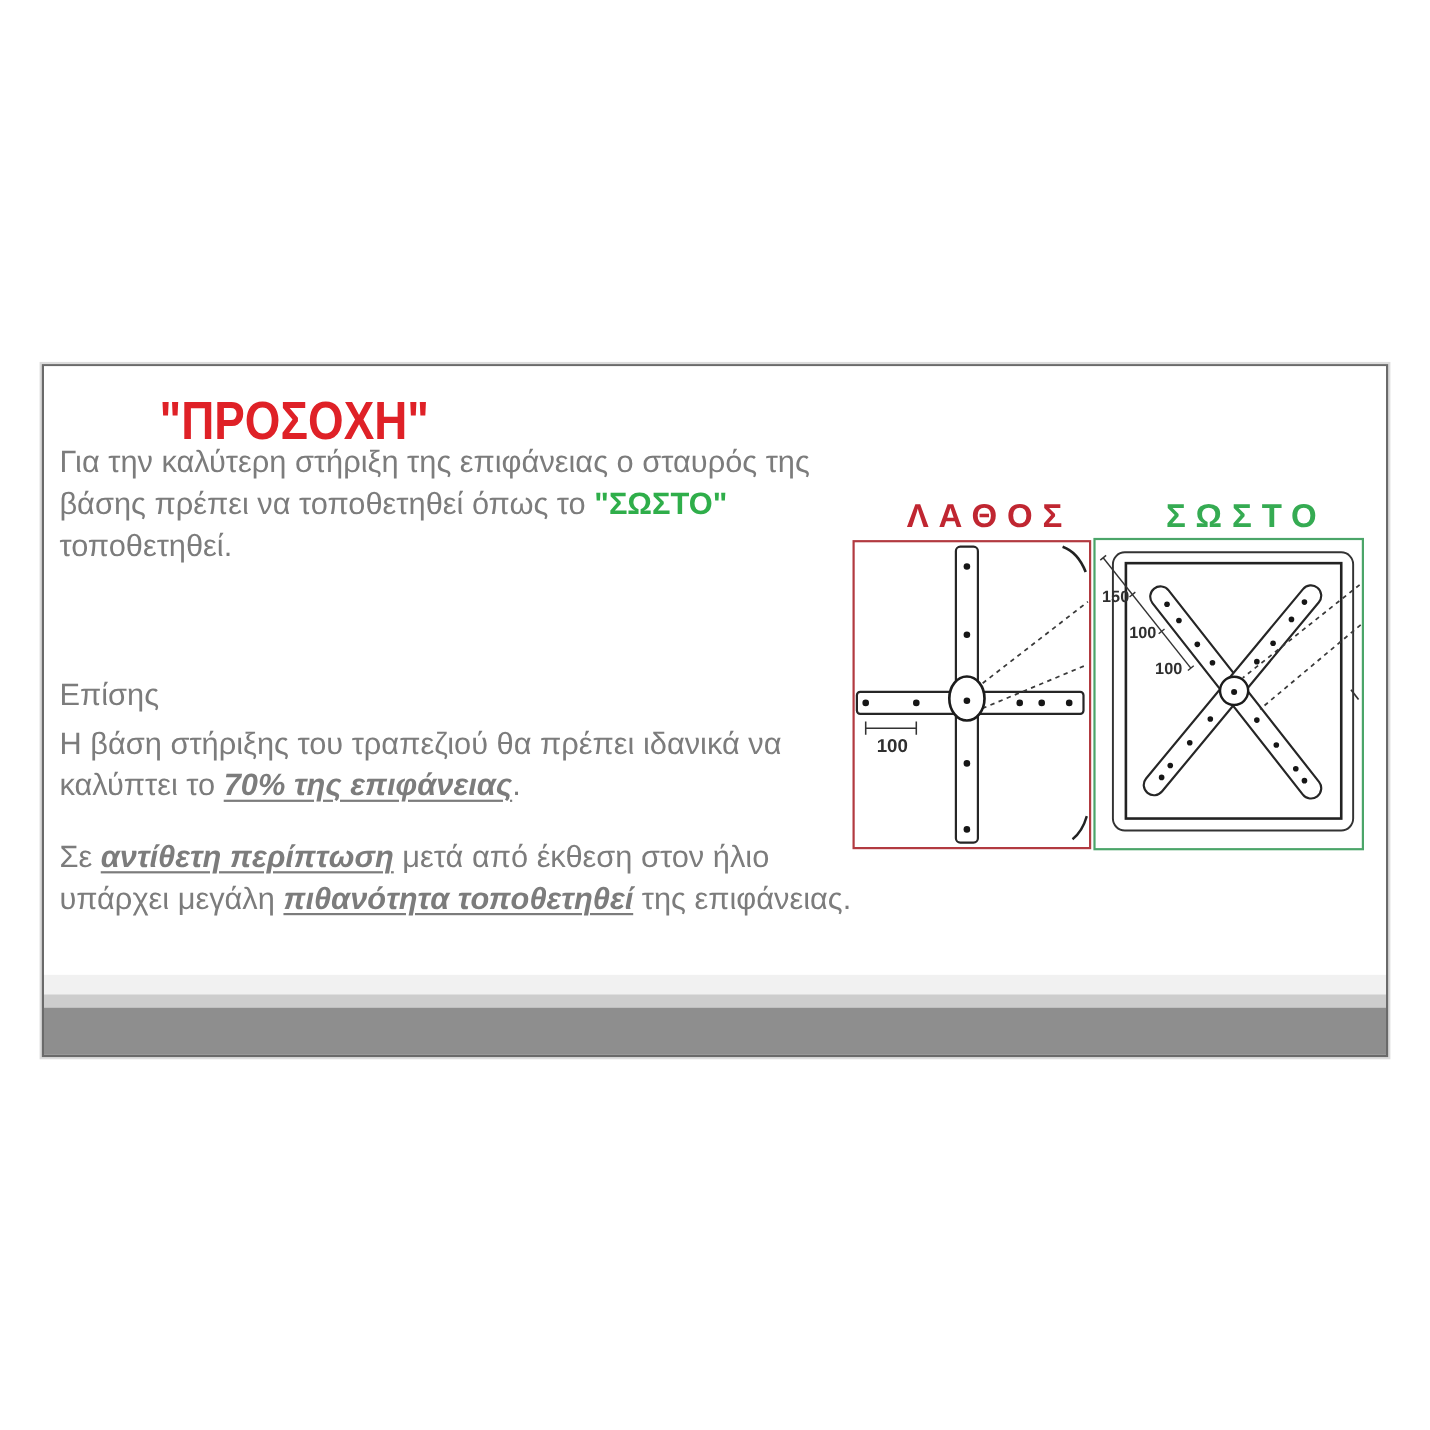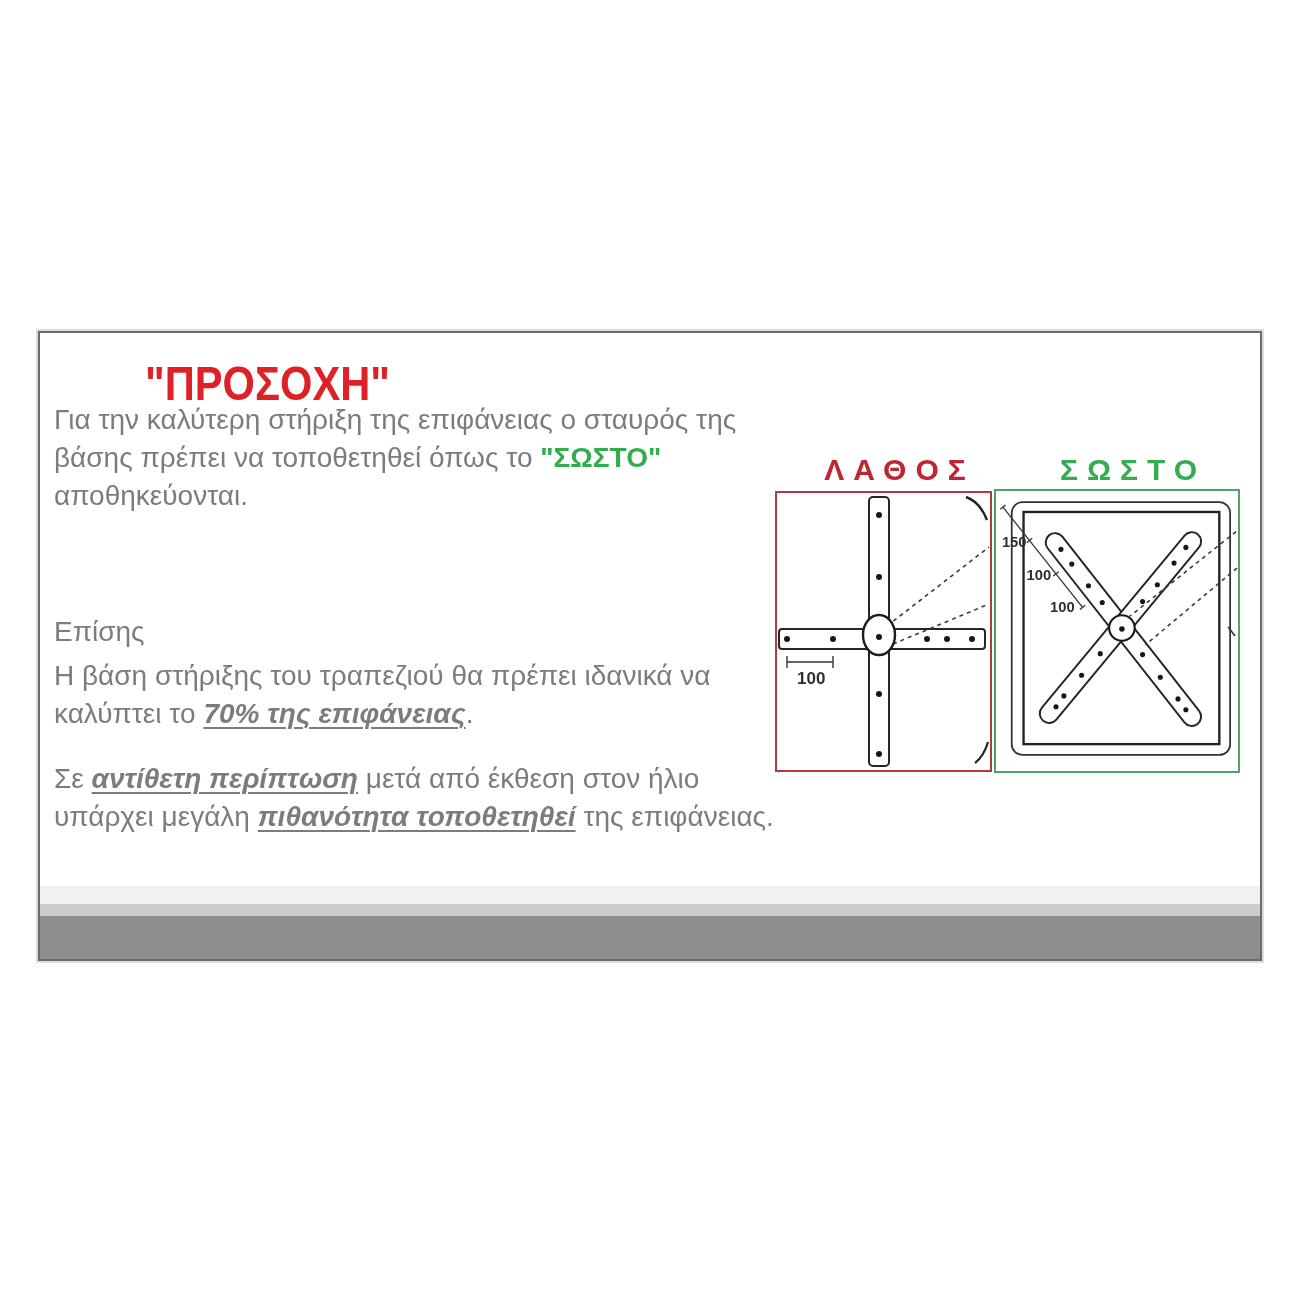--- a/index.html
+++ b/index.html
@@ -42,21 +42,21 @@
 </style>
 </head>
 <body>
 
 <div class="page">
   <div class="card">
     <div class="card-content">
 
       <h1 class="title">"ΠΡΟΣΟΧΗ"</h1>
 
-      <p class="para p1"><span class="seg-normal">Για την καλύτερη στήριξη της επιφάνειας ο σταυρός της βάσης πρέπει να τοποθετηθεί όπως το </span><span class="seg-green-bold">"ΣΩΣΤΟ"</span><span class="seg-normal"> αποθηκεύονται.</span></p>
+      <p class="para p1"><span class="seg-normal">Για την καλύτερη στήριξη της επιφάνειας ο σταυρός της βάσης πρέπει να τοποθετηθεί όπως το </span><span class="seg-green-bold">"ΣΩΣΤΟ"</span><span class="seg-normal"> τοποθετηθεί.</span></p>
       <p class="para p3"><span class="seg-normal">Επίσης</span></p>
       <p class="para p4"><span class="seg-normal">Η βάση στήριξης του τραπεζιού θα πρέπει ιδανικά να καλύπτει το </span><span class="seg-bold-underline">70% της επιφάνειας</span><span class="seg-normal">.</span></p>
       <p class="para p5"><span class="seg-normal">Σε </span><span class="seg-bold-underline">αντίθετη περίπτωση</span><span class="seg-normal"> μετά από έκθεση στον ήλιο υπάρχει μεγάλη </span><span class="seg-bold-underline">πιθανότητα τοποθετηθεί</span><span class="seg-normal"> της επιφάνειας.</span></p>
 
       <div class="diagram-label label-wrong">ΛΑΘΟΣ</div>
       <div class="diagram-label label-correct">ΣΩΣΤΟ</div>
 
       <div class="diagram-box box-wrong">
         <svg width="213" height="277" viewBox="0 0 213 277">
 

